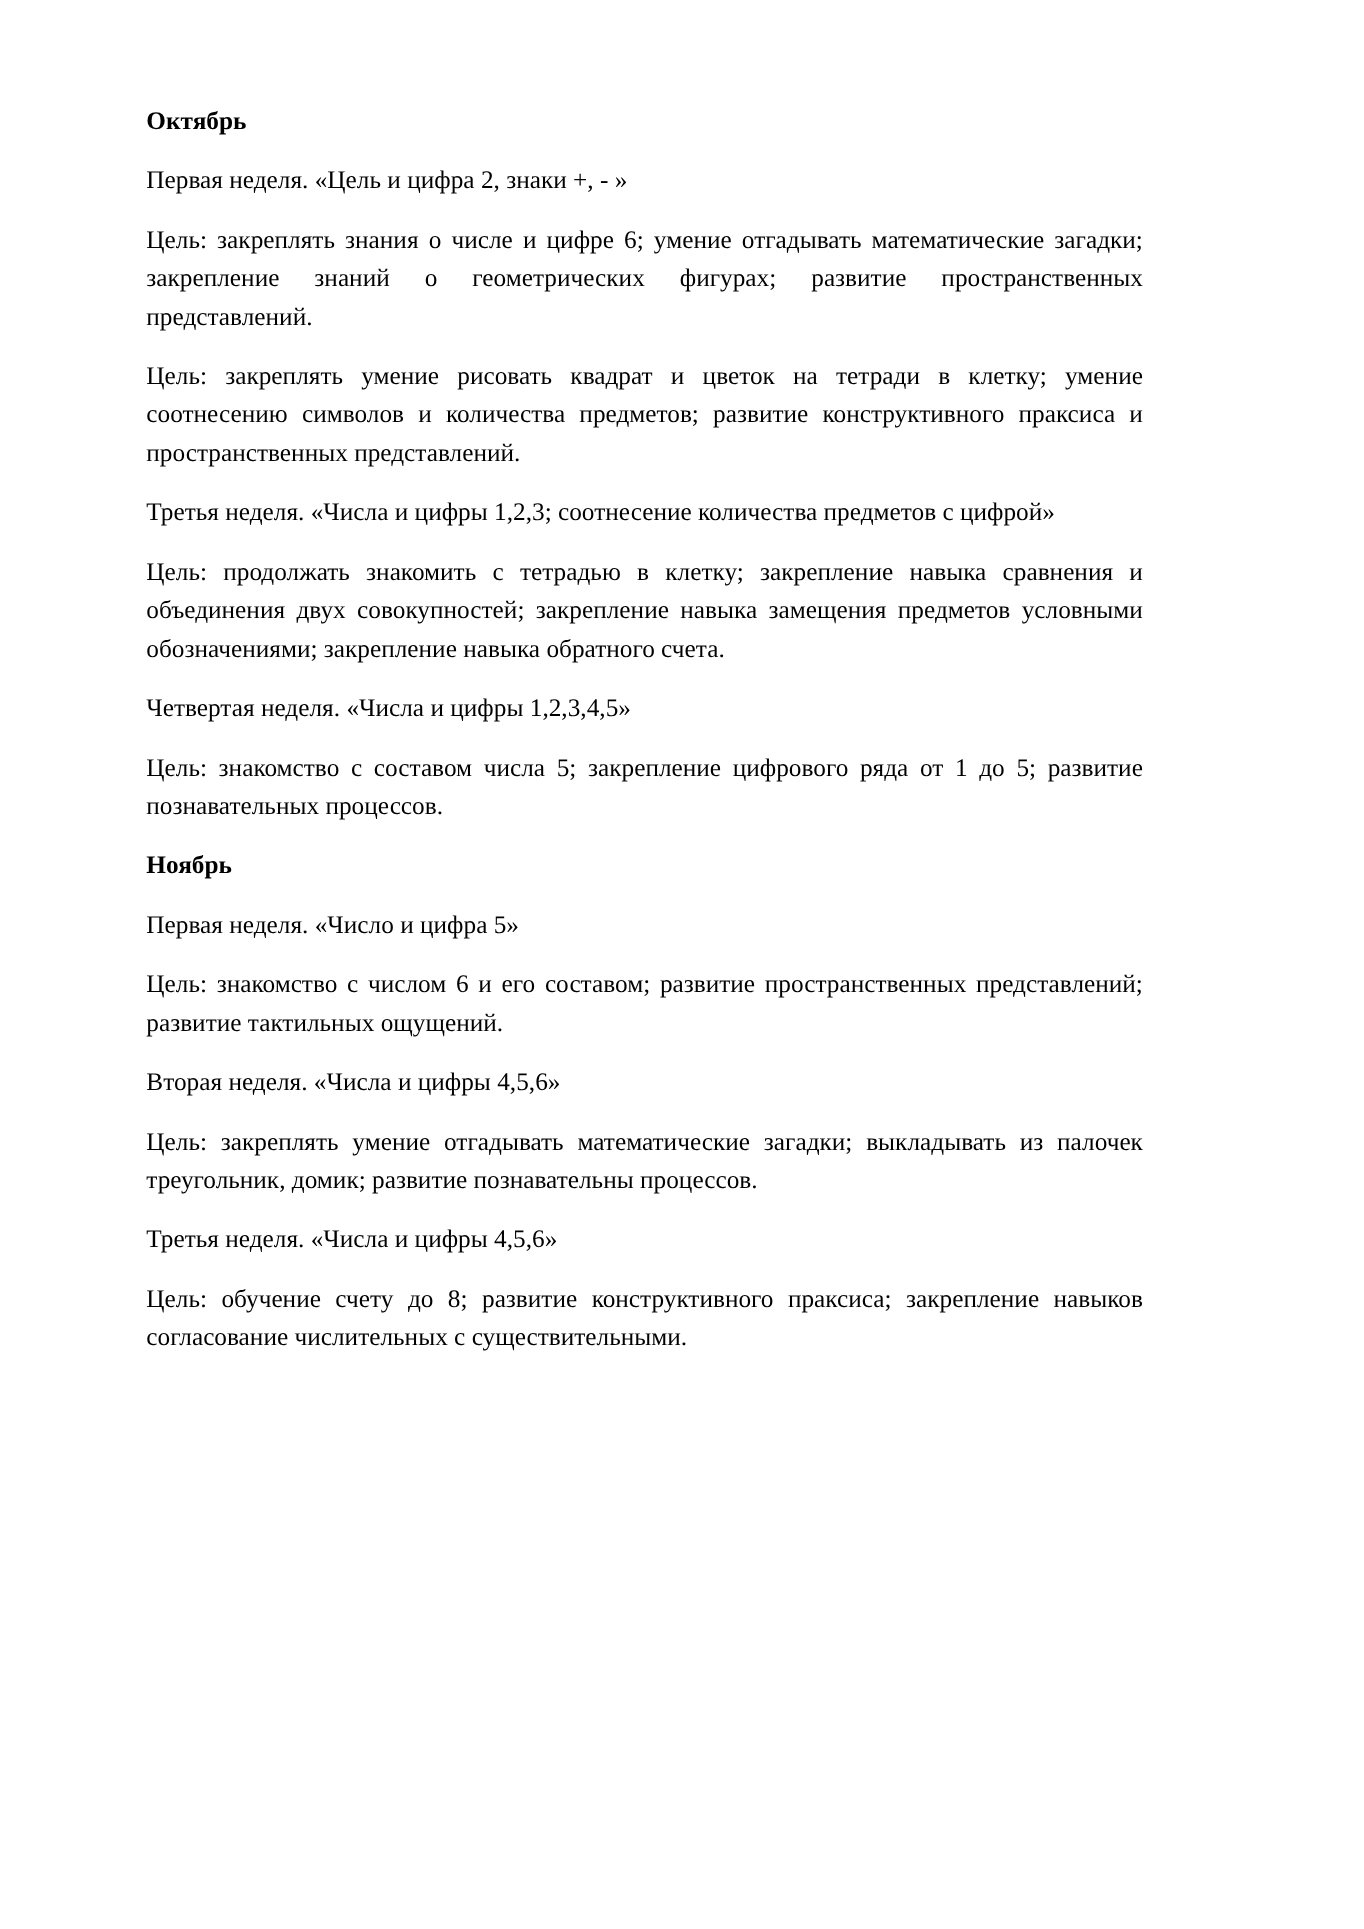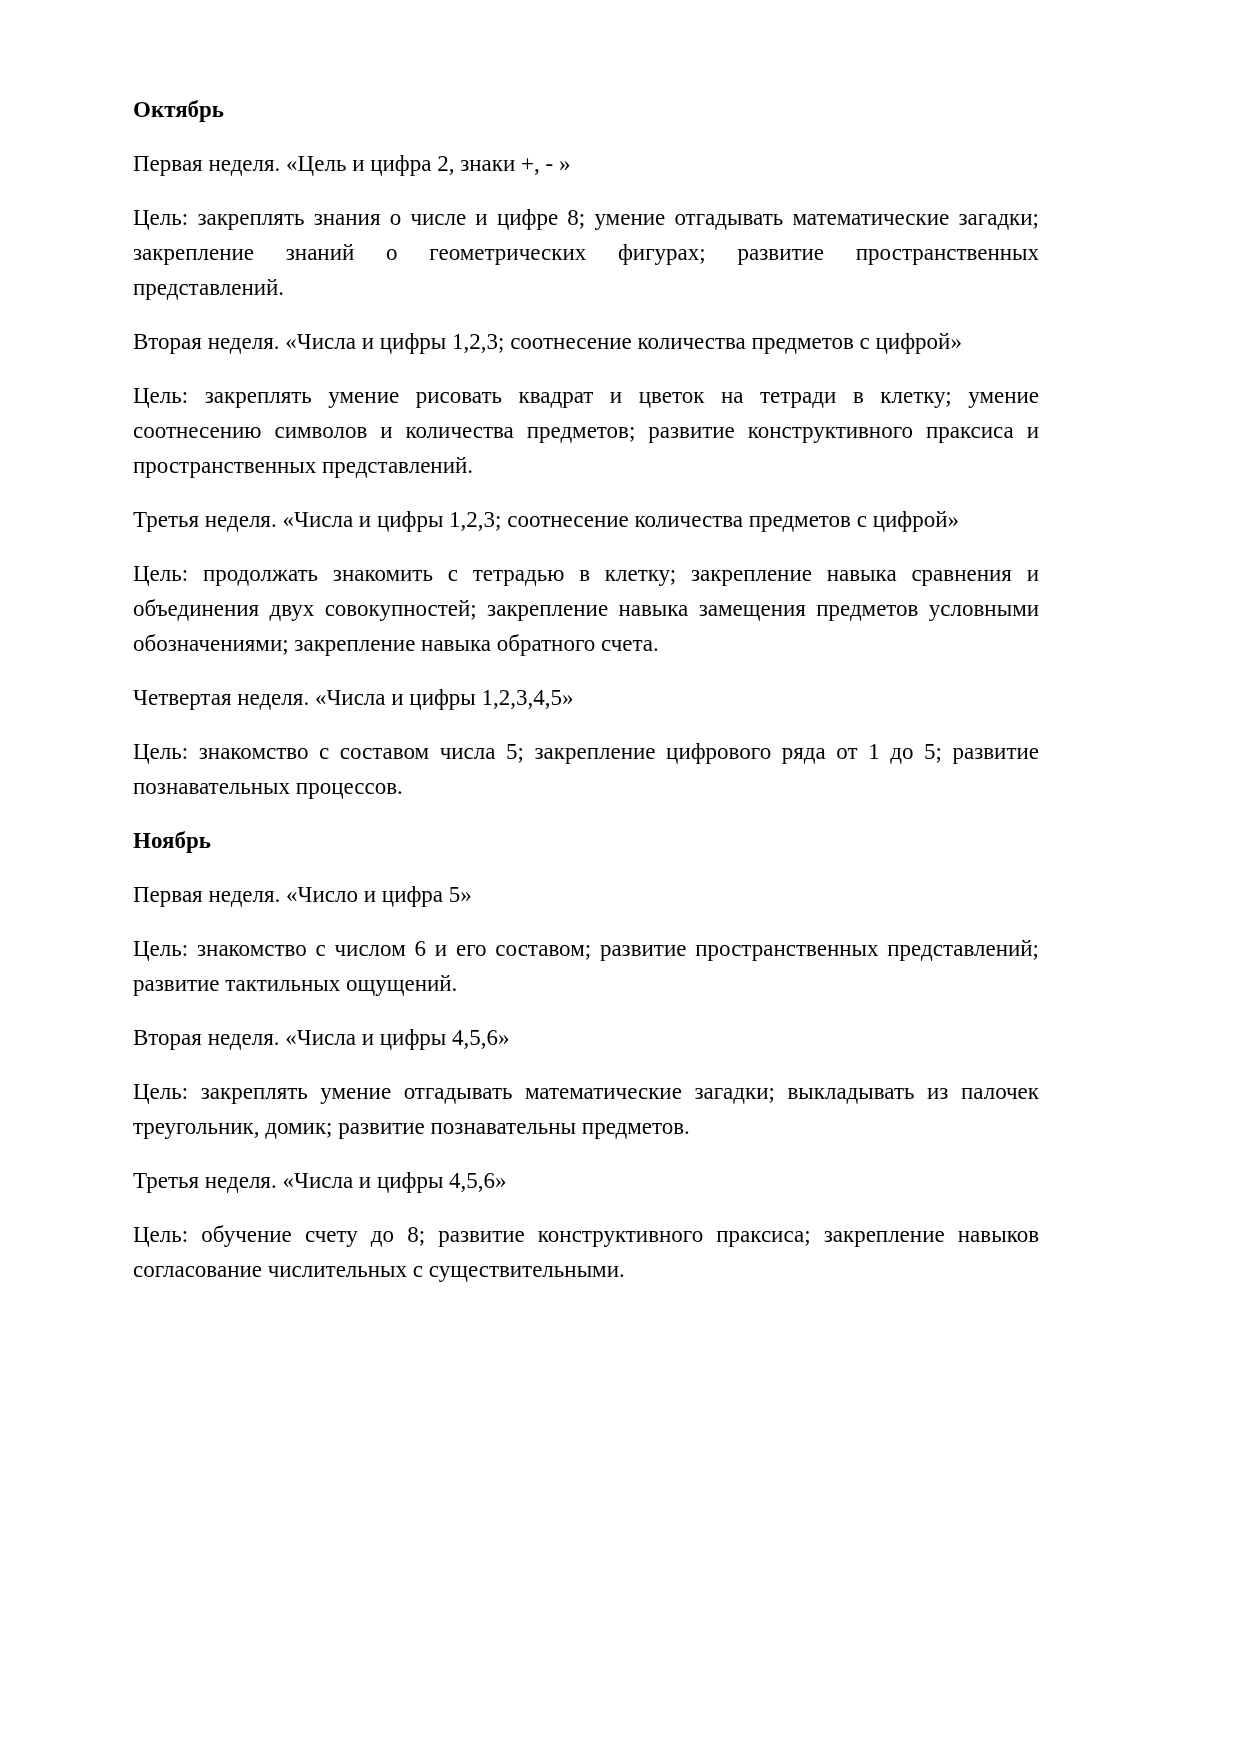--- a/index.html
+++ b/index.html
@@ -34,39 +34,38 @@
 </style>
 </head>
 <body>
 
 <div class="page">
 
   <section>
     <h2 class="month-heading">Октябрь</h2>
 
     <p class="week-heading"><span class="week-label">Первая неделя</span><span>. </span><span>«Цель и цифра 2, знаки +, - »</span></p>
-    <p class="goal-paragraph">Цель: закреплять знания о числе и цифре 8; умение отгадывать математические загадки; закрепление знаний о геометрических фигурах; развитие пространственных представлений.</p>
+    <p class="goal-paragraph">Цель: закреплять знания о числе и цифре 6; умение отгадывать математические загадки; закрепление знаний о геометрических фигурах; развитие пространственных представлений.</p>
 
-    <p class="week-heading"><span class="week-label">Вторая неделя</span><span>. </span><span>«Числа и цифры 1,2,3; соотнесение количества предметов с цифрой»</span></p>
     <p class="goal-paragraph">Цель: закреплять умение рисовать квадрат и цветок на тетради в клетку; умение соотнесению символов и количества предметов; развитие конструктивного праксиса и пространственных представлений.</p>
 
     <p class="week-heading"><span class="week-label">Третья неделя</span><span>. </span><span>«Числа и цифры 1,2,3; соотнесение количества предметов с цифрой»</span></p>
     <p class="goal-paragraph">Цель: продолжать знакомить с тетрадью в клетку; закрепление навыка сравнения и объединения двух совокупностей; закрепление навыка замещения предметов условными обозначениями; закрепление навыка обратного счета.</p>
 
     <p class="week-heading"><span class="week-label">Четвертая неделя</span><span>. </span><span>«Числа и цифры 1,2,3,4,5»</span></p>
     <p class="goal-paragraph">Цель: знакомство с составом числа 5; закрепление цифрового ряда от 1 до 5; развитие познавательных процессов.</p>
   </section>
 
   <section>
     <h2 class="month-heading">Ноябрь</h2>
 
     <p class="week-heading"><span class="week-label">Первая неделя</span><span>. </span><span>«Число и цифра 5»</span></p>
     <p class="goal-paragraph">Цель: знакомство с числом 6 и его составом; развитие пространственных представлений; развитие тактильных ощущений.</p>
 
     <p class="week-heading"><span class="week-label">Вторая неделя</span><span>. </span><span>«Числа и цифры 4,5,6»</span></p>
-    <p class="goal-paragraph">Цель: закреплять умение отгадывать математические загадки; выкладывать из палочек треугольник, домик; развитие познавательны предметов.</p>
+    <p class="goal-paragraph">Цель: закреплять умение отгадывать математические загадки; выкладывать из палочек треугольник, домик; развитие познавательны процессов.</p>
 
     <p class="week-heading"><span class="week-label">Третья неделя</span><span>. </span><span>«Числа и цифры 4,5,6»</span></p>
     <p class="goal-paragraph">Цель: обучение счету до 8; развитие конструктивного праксиса; закрепление навыков согласование числительных с существительными.</p>
 
   </section>
 
 </div>
 
 </body></html>

